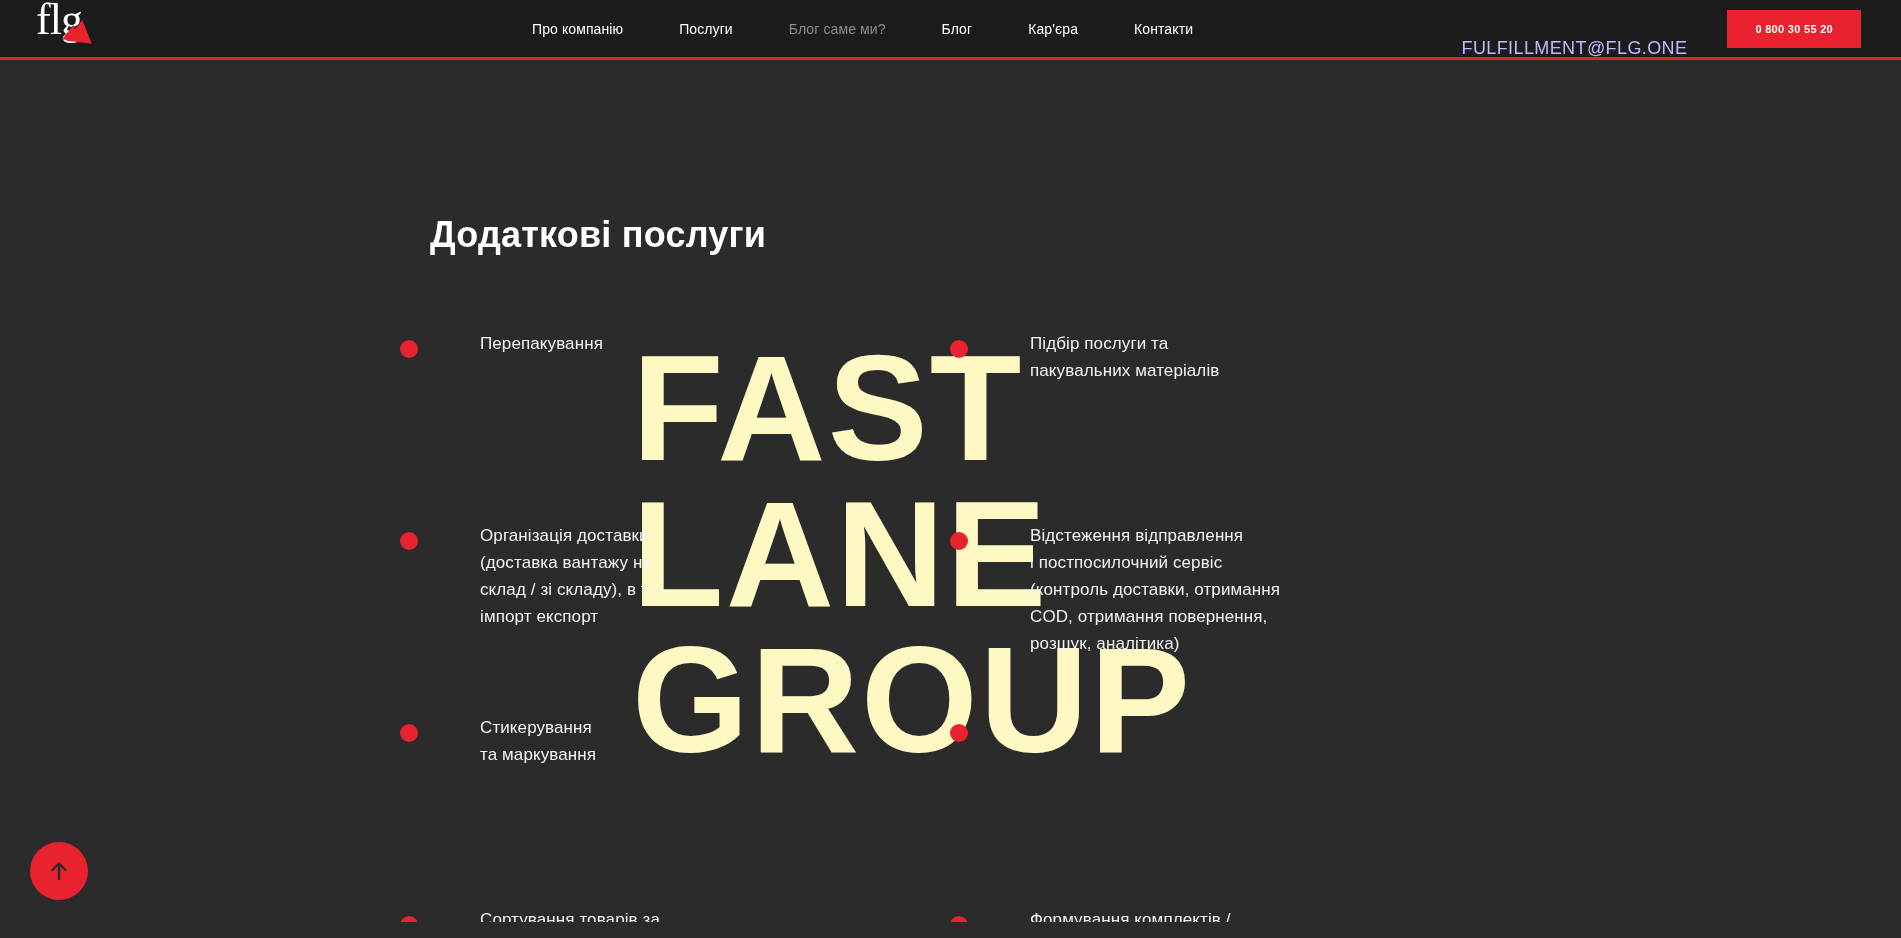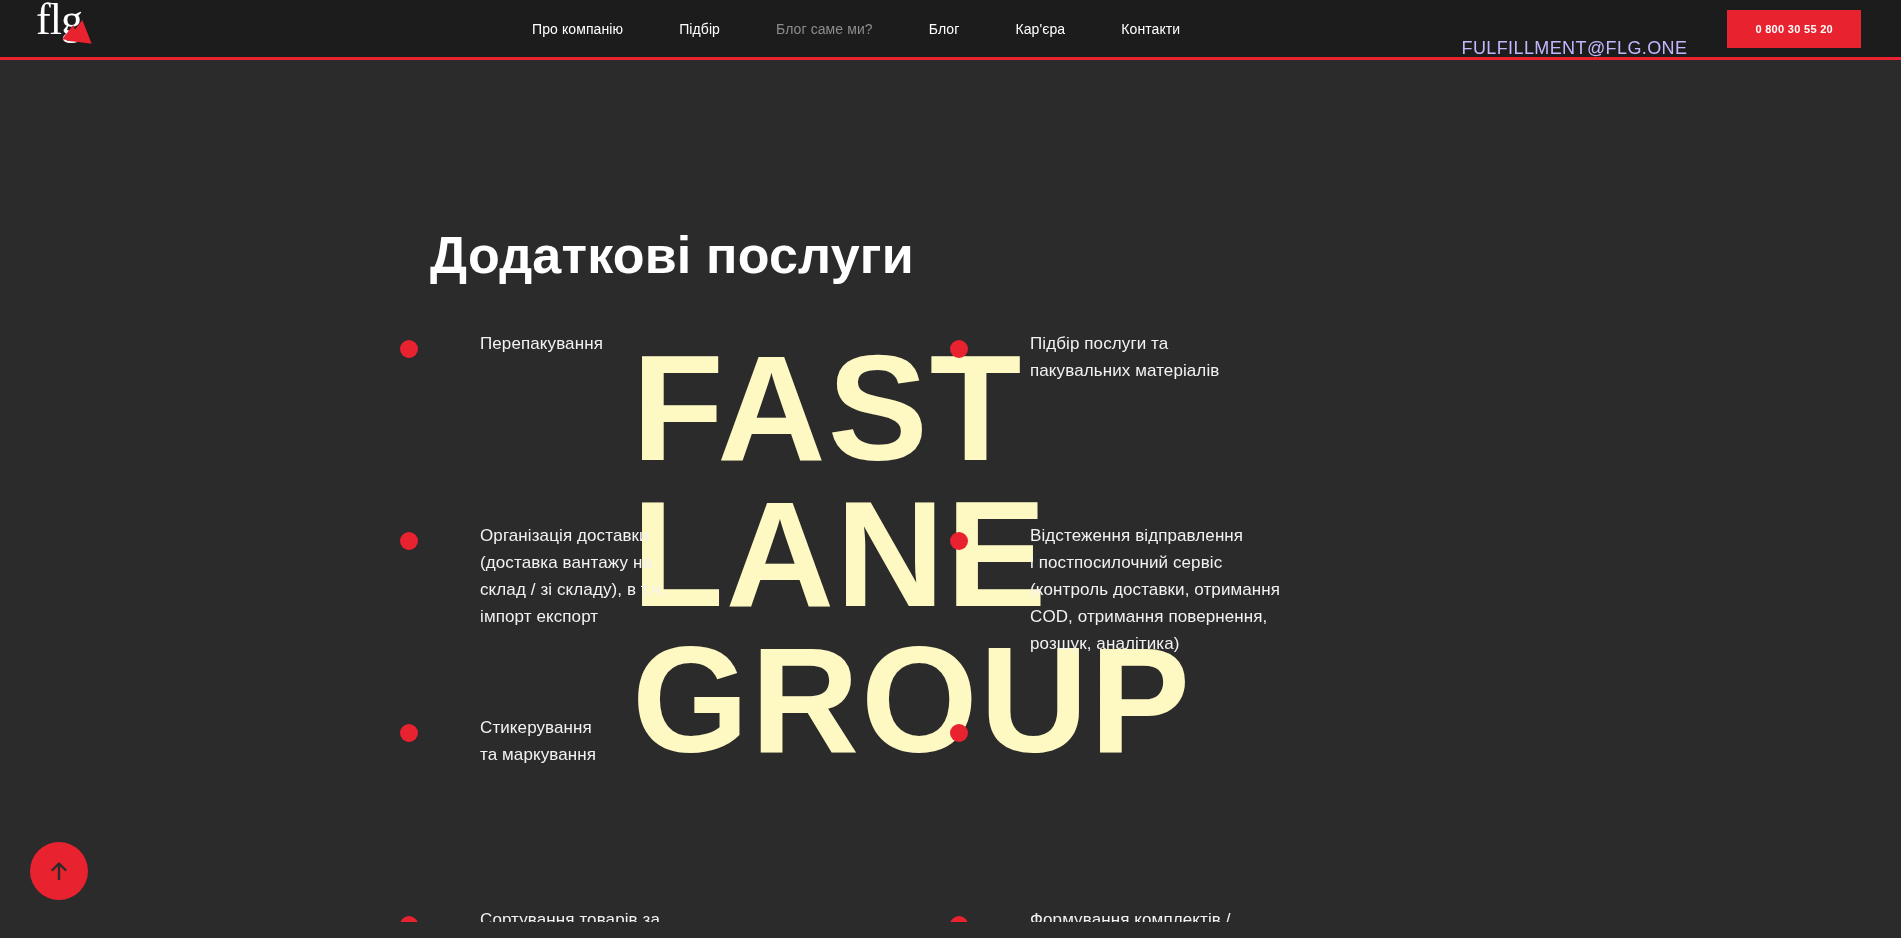--- a/index.html
+++ b/index.html
@@ -128,21 +128,21 @@
     pointer-events: none;
     white-space: pre-line;
     font-family: "Liberation Sans", sans-serif;
   }
 
   .page-title {
     position: absolute;
     left: 430px;
     top: 130px;
     color: #ffffff;
-    font-size: 52px;
+    font-size: 36px;
     font-weight: bold;
     letter-spacing: 0.2px;
   }
 
   .services {
     position: absolute;
     left: 400px;
     top: 270px;
     width: 1100px;
     display: grid;
@@ -193,21 +193,21 @@
 <div class="header">
 
   <div class="logo">
     <span class="logo-text">flg</span>
     <span class="logo-arrow"></span>
     <span class="logo-arrow2"></span>
   </div>
 
   <nav class="nav">
     <span class="nav-item">Про компанію</span>
-    <span class="nav-item">Підбір</span>
+    <span class="nav-item">Послуги</span>
     <span class="nav-item muted">Блог саме ми?</span>
     <span class="nav-item">Блог</span>
     <span class="nav-item">Кар'єра</span>
     <span class="nav-item">Контакти</span>
   </nav>
 
   <div class="header-right">
     <span class="email">FULFILLMENT@FLG.ONE</span>
     <button class="phone-btn">0 800 30 55 20</button>
   </div>

